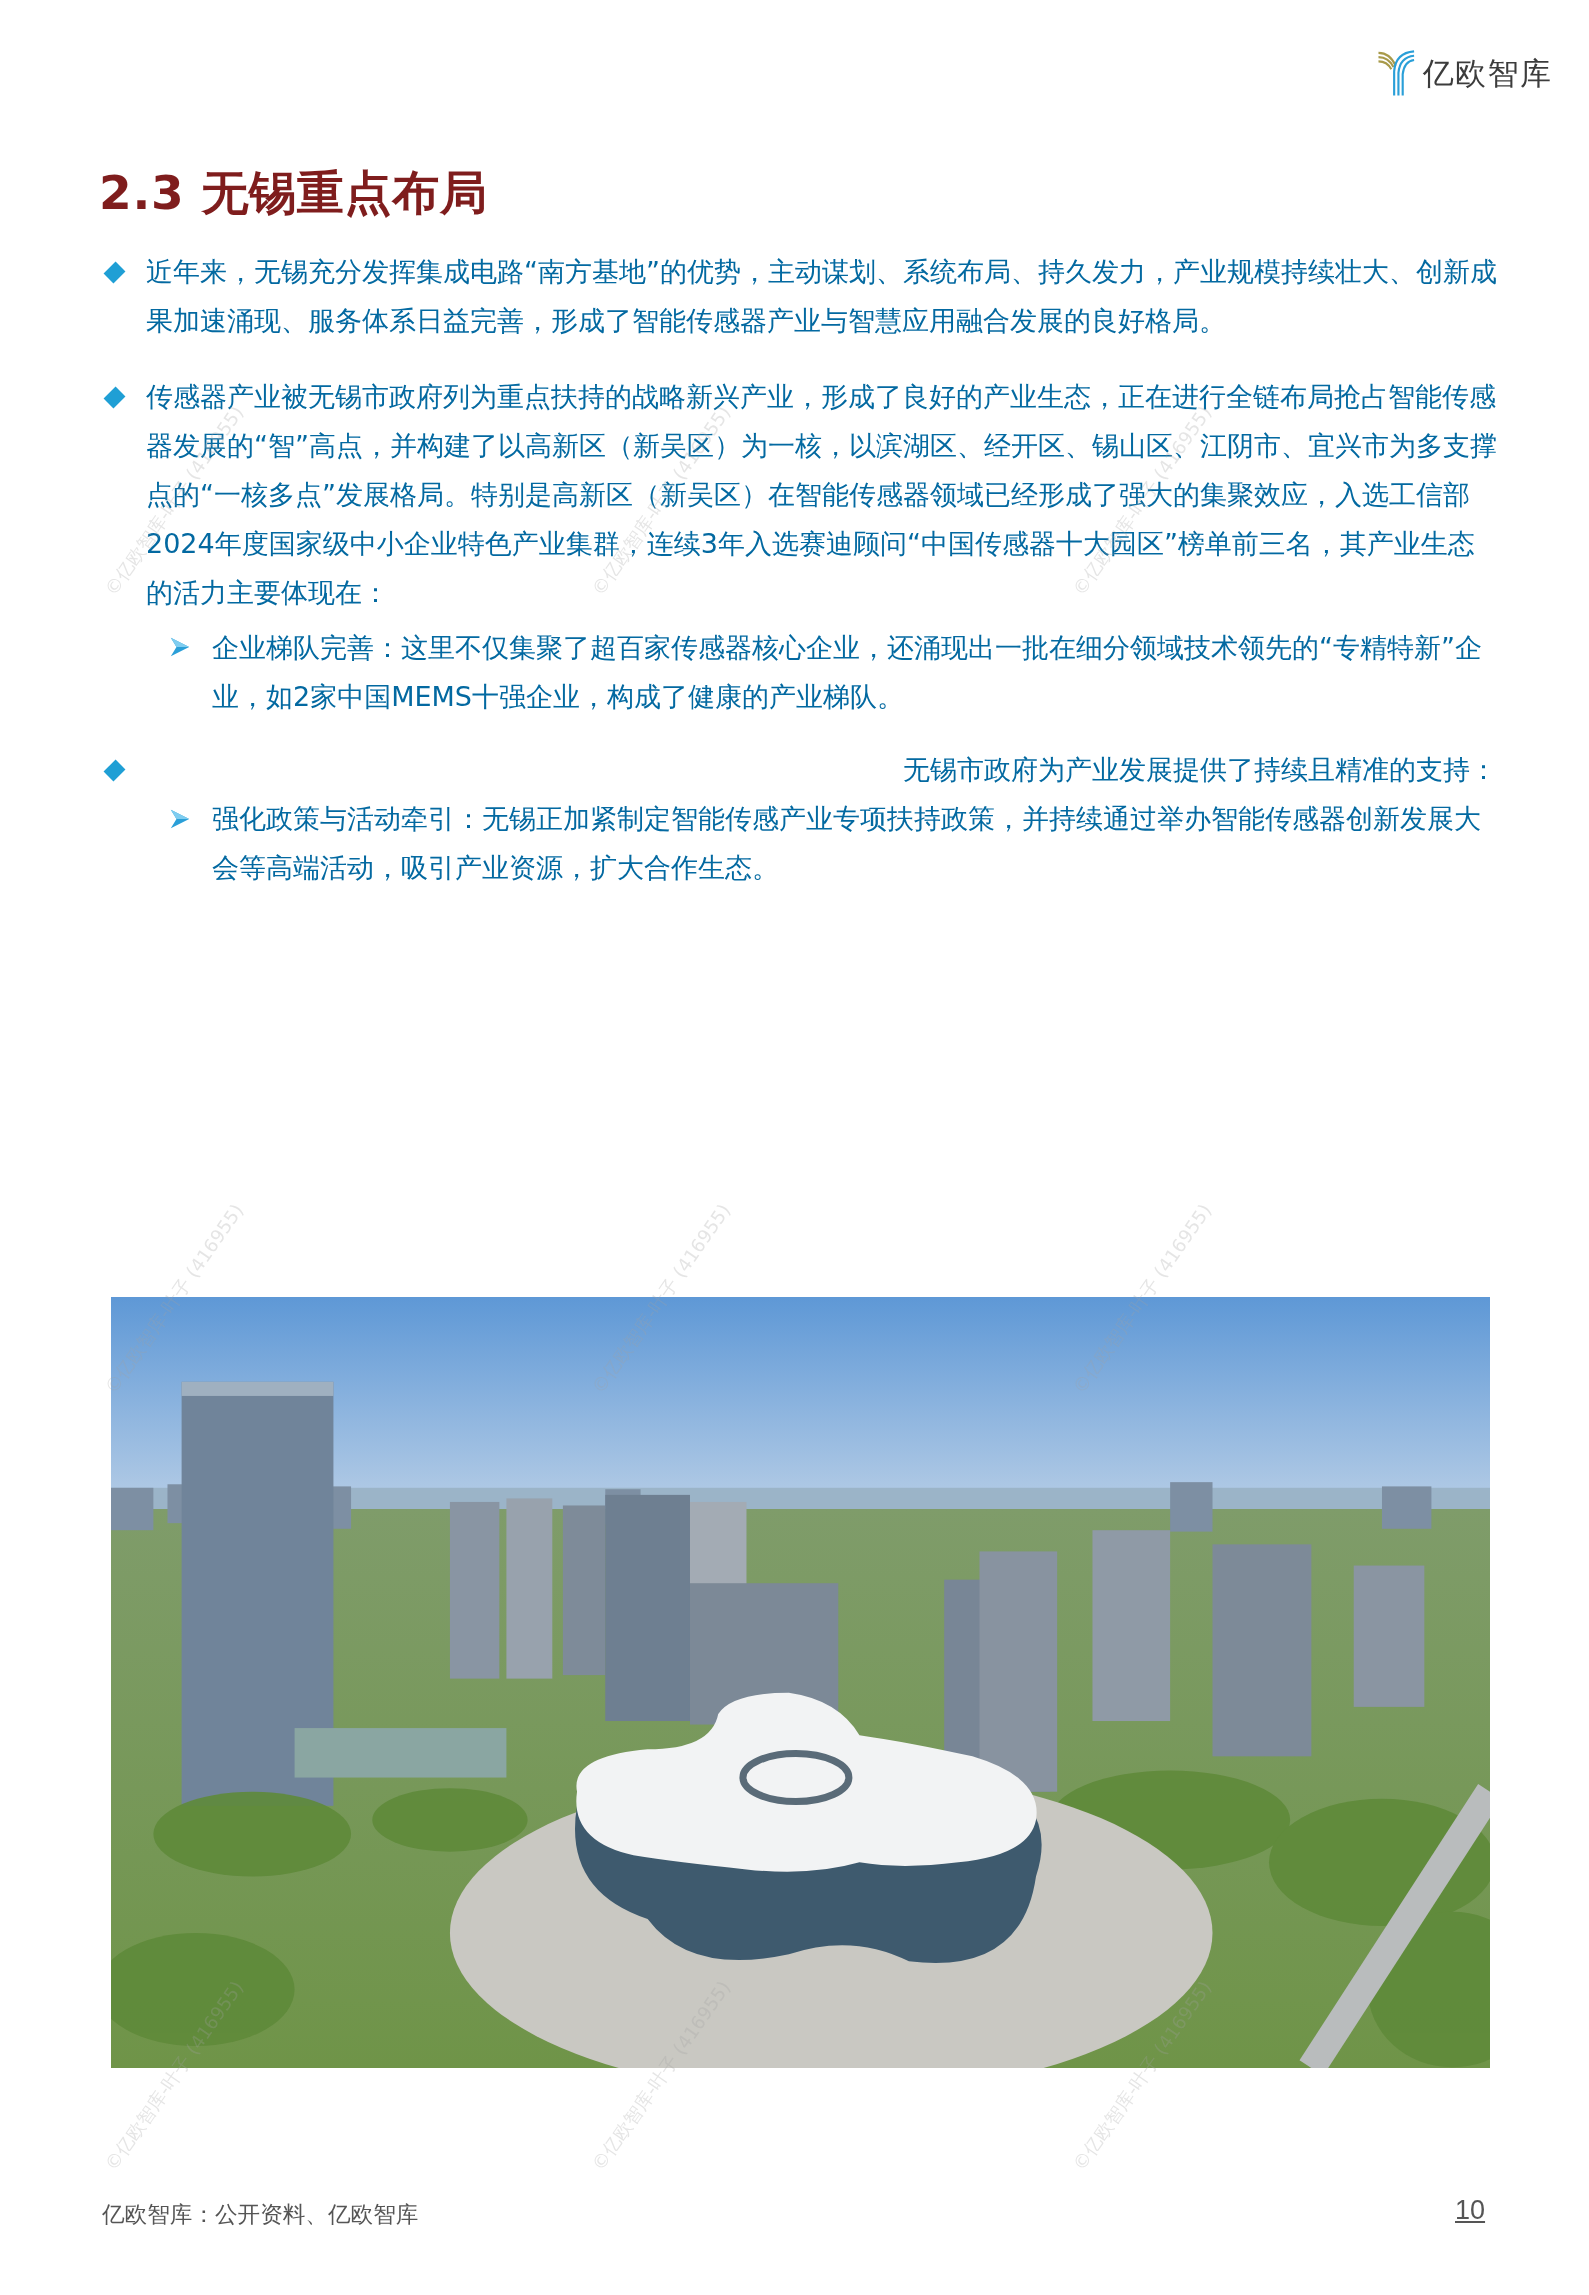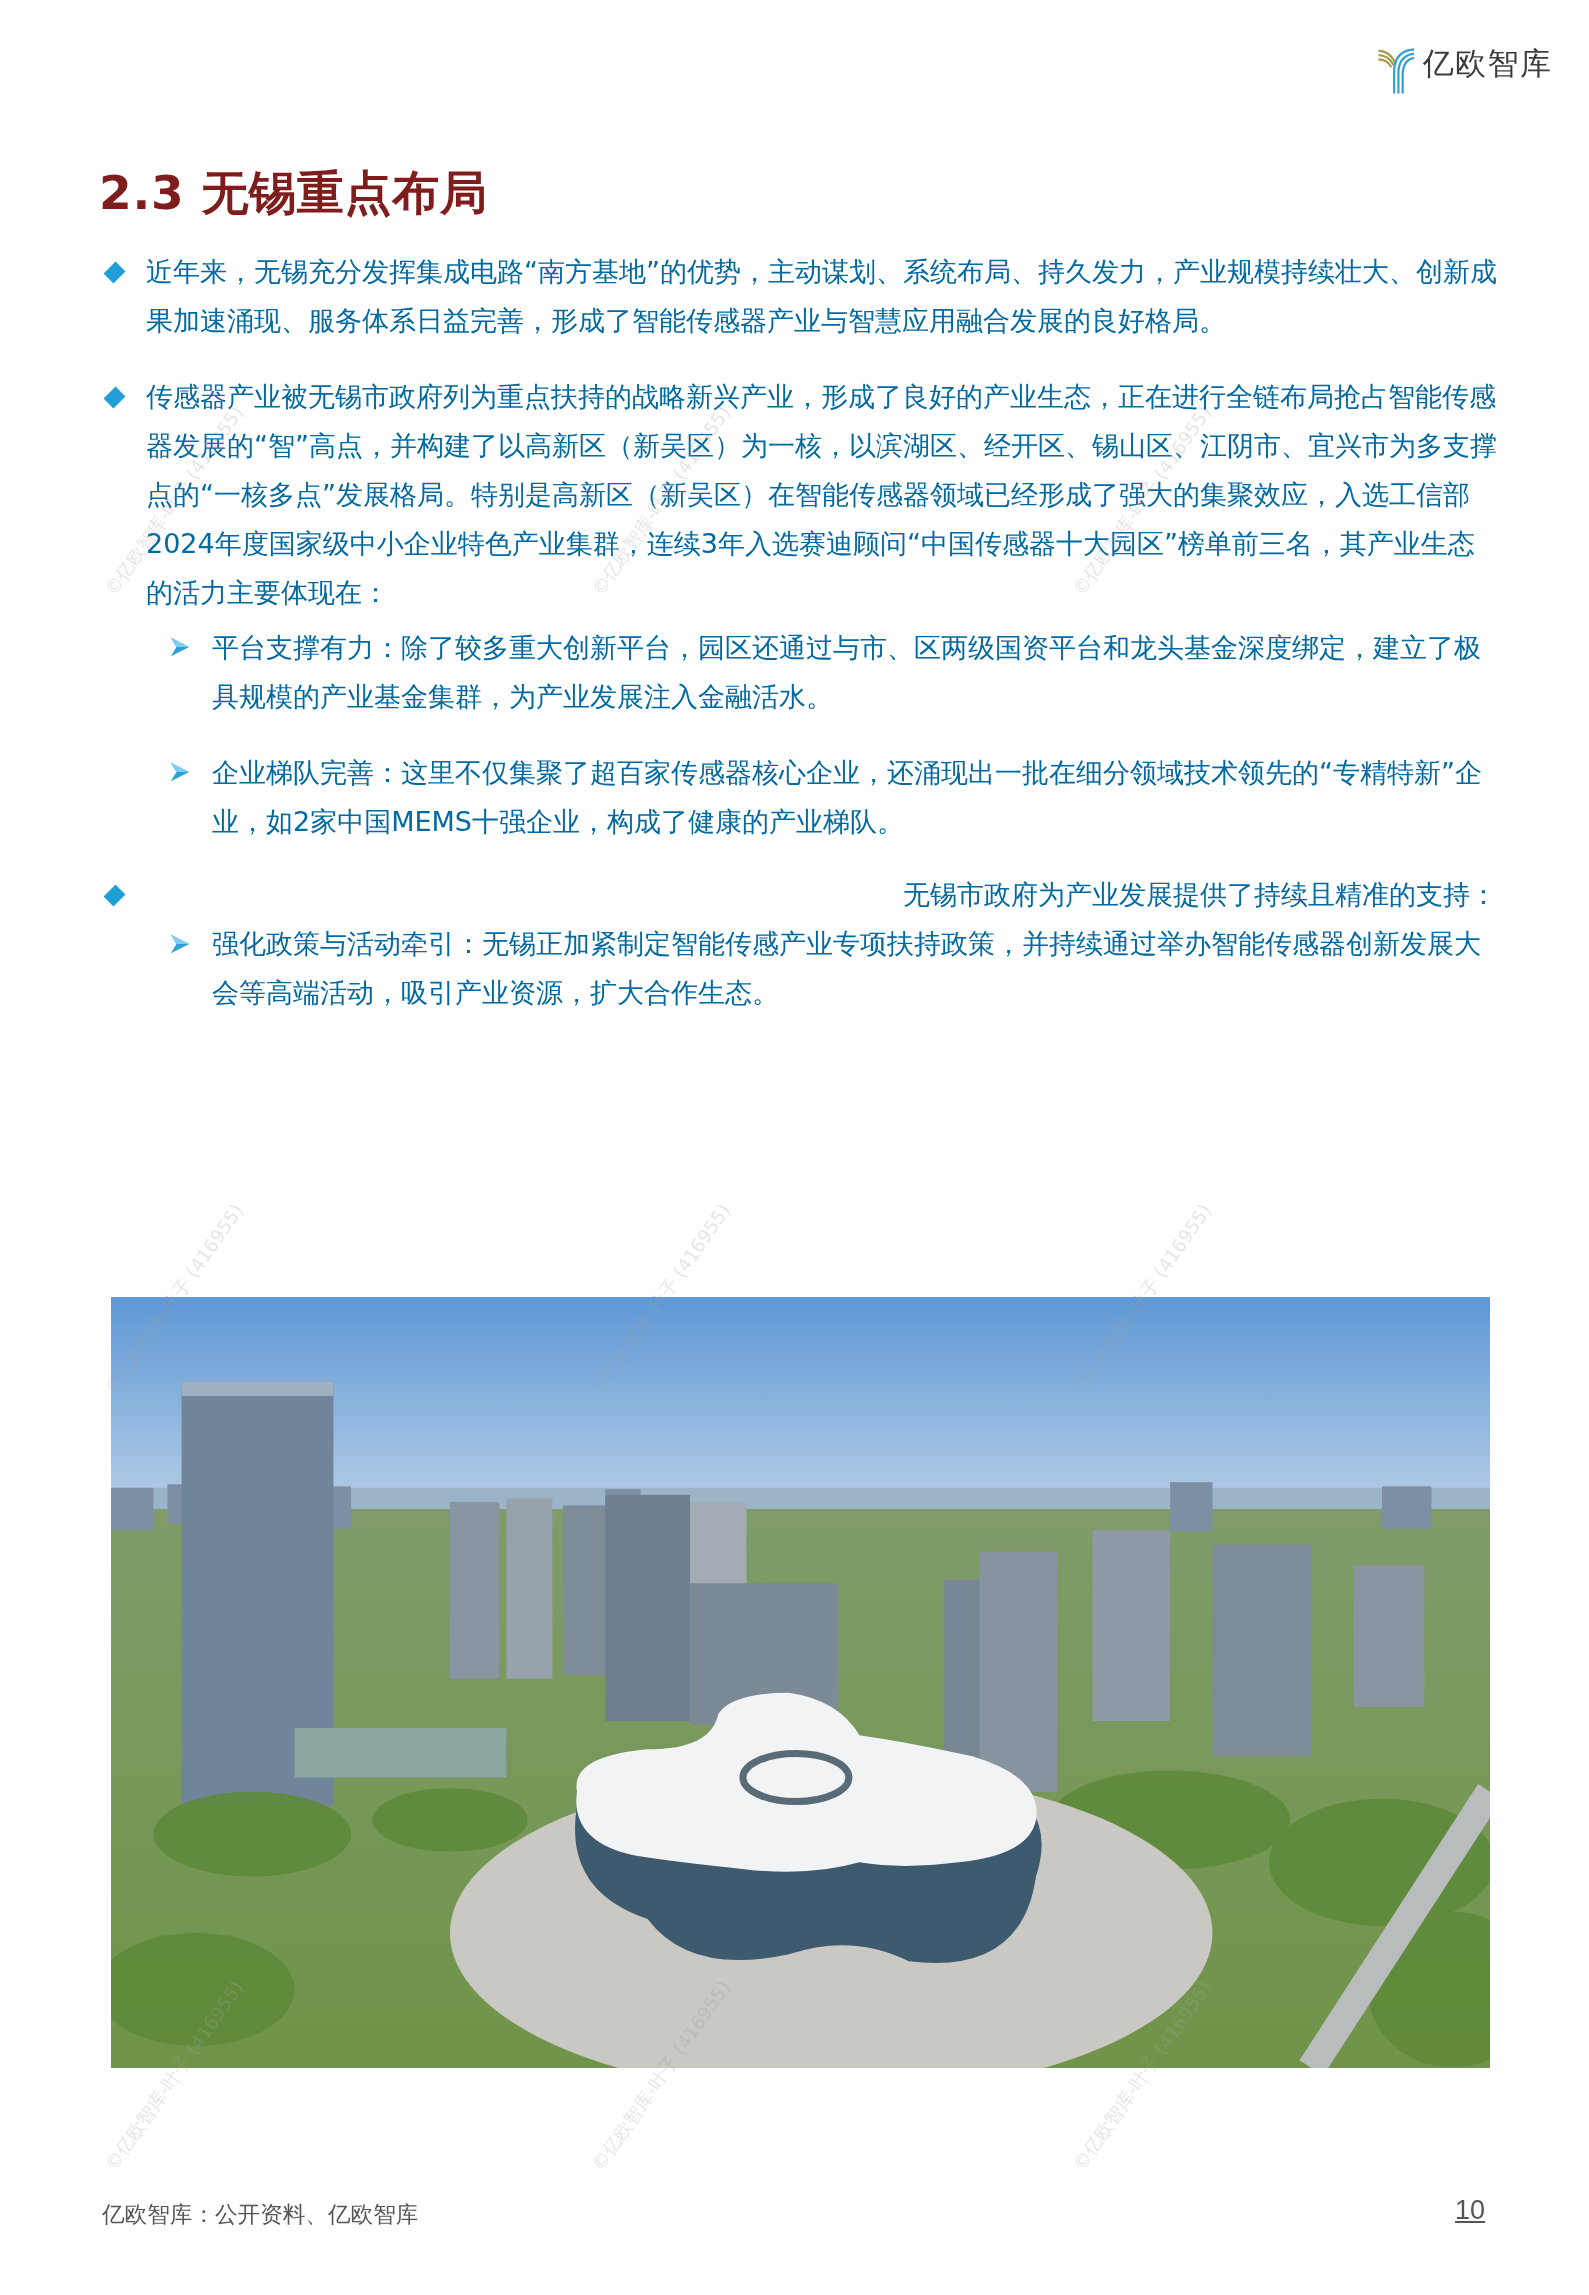--- a/index.html
+++ b/index.html
@@ -3,21 +3,21 @@
 <meta charset="utf-8">
 <style>
   html, body { margin: 0; padding: 0; background: #ffffff; }
   body {
     width: 1589px; height: 2295px; position: relative; overflow: hidden;
     font-family: "DejaVu Sans", "Liberation Sans", sans-serif;
     color: #4a4a4a;
   }
   .logo {
     position: absolute; left: 1377px; top: 48px; height: 51px;
-    display: flex; gap: 5.7px;
+    display: flex; align-items: center; gap: 5.7px;
   }
   .logo svg { width: 40px; height: 47px; }
   .logo-text {
     font-size: 31px; color: #3c3c3c; letter-spacing: 1.4px; line-height: 1;
     font-family: "DejaVu Sans", sans-serif; font-weight: normal;
   }
   .page-title {
     position: absolute; left: 99px; top: 161px; margin: 0;
     font-size: 47px; font-weight: bold; color: #7f1d1d; letter-spacing: 0.7px;
     line-height: 64px;
@@ -81,27 +81,20 @@
   <div class="bullet">
     <span class="diamond"></span>
     <p>近年来，无锡充分发挥集成电路“南方基地”的优势，主动谋划、系统布局、持久发力，产业规模持续壮大、创新成果加速涌现、服务体系日益完善，形成了智能传感器产业与智慧应用融合发展的良好格局。</p>
   </div>
 
   <div class="bullet" style="margin-top:27px;margin-bottom:5.7px;">
     <span class="diamond"></span>
     <p>传感器产业被无锡市政府列为重点扶持的战略新兴产业，形成了良好的产业生态，正在进行全链布局抢占智能传感器发展的“智”高点，并构建了以高新区（新吴区）为一核，以滨湖区、经开区、锡山区、江阴市、宜兴市为多支撑点的“一核多点”发展格局。特别是高新区（新吴区）在智能传感器领域已经形成了强大的集聚效应，入选工信部2024年度国家级中小企业特色产业集群，连续3年入选赛迪顾问“中国传感器十大园区”榜单前三名，其产业生态的活力主要体现在：</p>
   </div>
 
-  <div class="sub">
-    <svg class="arrow" viewBox="0 0 34 34">
-      <path d="M4 4 L30 17 L4 30 L12 17 Z" fill="#2a9fd8"></path>
-      <path d="M4 4 L30 17 L12 17 Z" fill="#7fcdf0"></path>
-    </svg>
-    <p>平台支撑有力：除了较多重大创新平台，园区还通过与市、区两级国资平台和龙头基金深度绑定，建立了极具规模的产业基金集群，为产业发展注入金融活水。</p>
-  </div>
 
   <div class="sub">
     <svg class="arrow" viewBox="0 0 34 34">
       <path d="M4 4 L30 17 L4 30 L12 17 Z" fill="#2a9fd8"></path>
       <path d="M4 4 L30 17 L12 17 Z" fill="#7fcdf0"></path>
     </svg>
     <p>企业梯队完善：这里不仅集聚了超百家传感器核心企业，还涌现出一批在细分领域技术领先的“专精特新”企业，如2家中国MEMS十强企业，构成了健康的产业梯队。</p>
   </div>
 
   <div class="bullet" style="margin-top:-2.8px;margin-bottom:0;text-align:right;">

